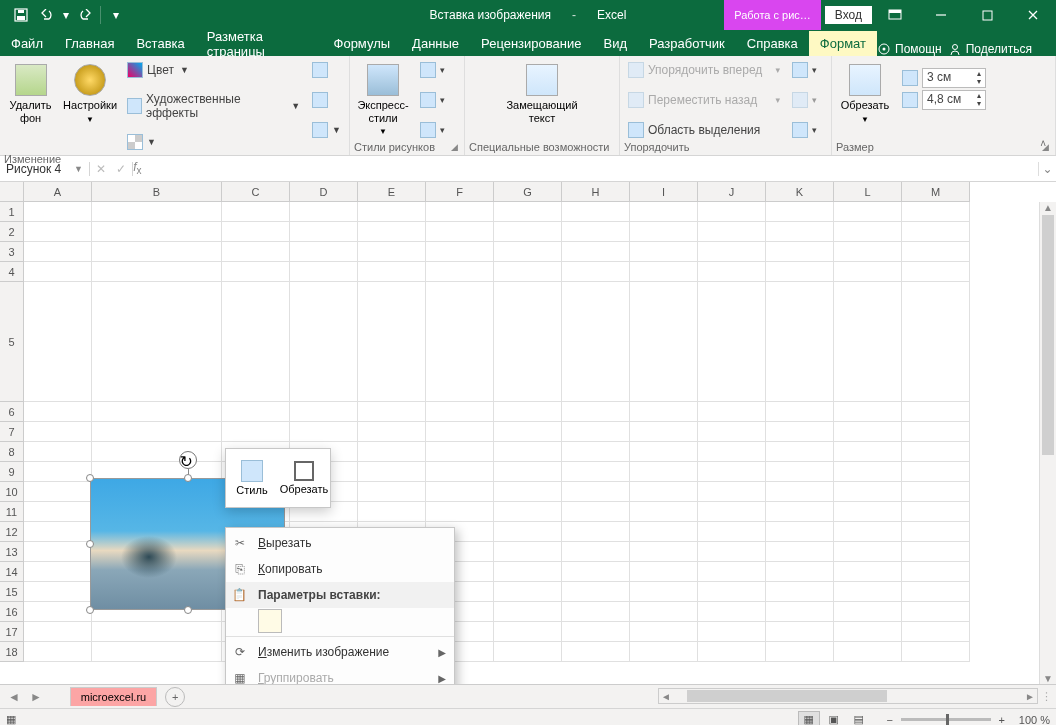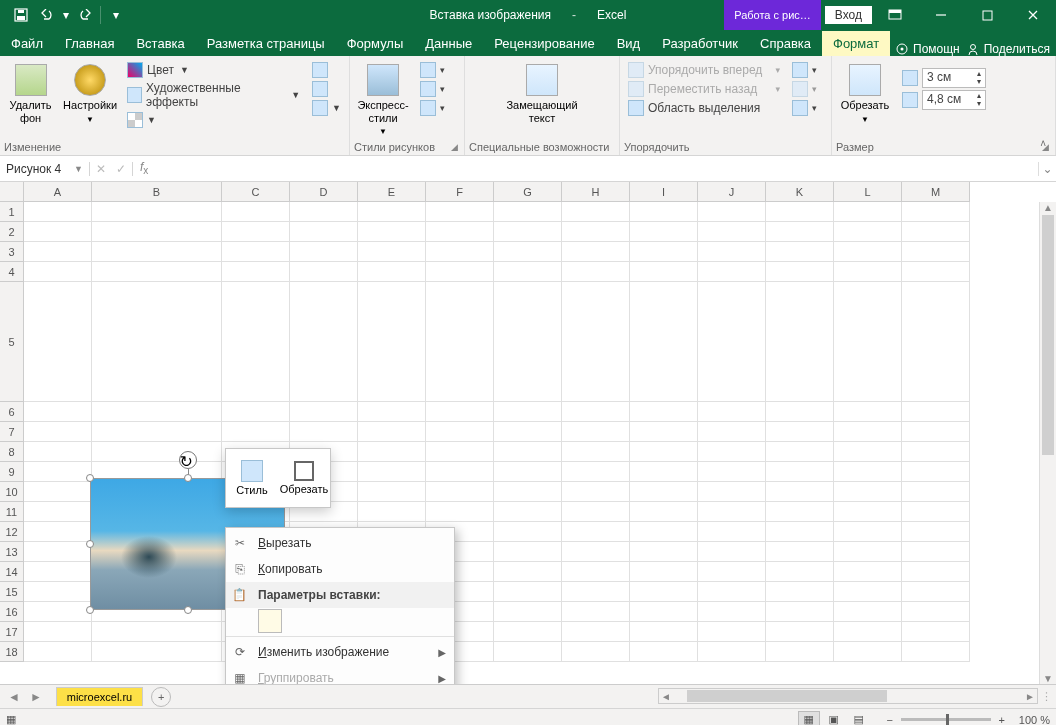--- a/index.html
+++ b/index.html
@@ -3,42 +3,42 @@
 <meta charset="utf-8">
 <style>
 *{box-sizing:border-box;margin:0;padding:0;font-family:"Segoe UI",Arial,sans-serif;user-select:none}
 body{background:#fff;width:1056px;height:725px;overflow:hidden;position:relative}
 .titlebar{height:30px;background:#0c6b3e;display:flex;align-items:center;color:#fff;font-size:12px;position:relative}
 .qat{display:flex;align-items:center;height:100%;padding-left:8px;gap:0}
 .qat-btn{width:26px;height:28px;display:flex;align-items:center;justify-content:center;color:#fff}
 .qat-sep{width:1px;height:18px;background:rgba(255,255,255,.25);margin:0 2px}
 .title-center{position:absolute;left:50%;transform:translateX(-50%);display:flex;gap:21px}
 .title-right{position:absolute;right:0;display:flex;align-items:center;height:100%}
-.ctx-tab{background:#6d28d9;padding:0 10px;height:100%;display:flex;align-items:center;font-size:11px}
+.ctx-tab{background:#d946ef;padding:0 10px;height:100%;display:flex;align-items:center;font-size:11px}
 .signin{background:#fff;color:#333;padding:2px 10px;font-size:12px;margin-left:4px}
 .win-ctrl{width:46px;height:30px;display:flex;align-items:center;justify-content:center}
 .tabs{height:26px;background:#0c6b3e;display:flex;align-items:end;color:#fff;font-size:13px}
 .tab{padding:4px 11px;cursor:pointer;height:25px;display:flex;align-items:center}
 .tab.active{background:#fef9c3;color:#0c6b3e}
-.tab-right{margin-left:auto;display:flex;gap:6px;padding-right:6px;align-items:center;font-size:12px}
+.tab-right{margin-left:auto;display:flex;gap:6px;padding-right:24px;align-items:center;font-size:12px}
 .tab-right span{display:flex;align-items:center;gap:4px}
 .ribbon{height:100px;background:#f3f2f1;border-bottom:1px solid #d5d5d5;display:flex;font-size:12px}
 .rib-group{border-right:1px solid #dedede;display:flex;flex-direction:column;padding:2px 4px 0}
 .rib-body{flex:1;display:flex;align-items:flex-start;gap:4px;padding-top:3px}
 .rib-label{text-align:left;color:#666;font-size:11px;padding:2px 0;position:relative}
 .rib-label .dlaunch{position:absolute;right:2px;bottom:3px;font-size:9px;color:#888}
 .big-btn{display:flex;flex-direction:column;align-items:center;justify-content:center;width:58px;text-align:center;gap:3px;padding:3px;font-size:11px;line-height:1.15}
 .big-btn .ico{width:32px;height:32px;border:1px solid #aaa;background:linear-gradient(#e8f4ff,#cfe6fb)}
-.stk{display:flex;flex-direction:column;gap:1px}
+.stk{display:flex;flex-direction:column;gap:12px}
 .sm-row{display:flex;align-items:center;gap:4px;padding:1px 4px;font-size:12px;color:#444}
 .sm-ico{width:16px;height:16px;background:#cfe6fb;border:1px solid #9abed8}
 .collapse-caret{align-self:flex-end;margin-right:4px;color:#666;font-size:10px}
 .namebox-row{height:26px;border-bottom:1px solid #d5d5d5;display:flex;align-items:center;font-size:12px;background:#fff}
 .namebox{width:90px;border-right:1px solid #d5d5d5;padding:0 6px;display:flex;justify-content:space-between;align-items:center;color:#333}
-.fx-btn{width:22px;text-align:center;color:#888}
+.fx-btn{width:22px;text-align:left;color:#888}
 .fx-ctl{display:flex;align-items:center;padding:0 6px;color:#bbb;gap:10px;border-right:1px solid #d5d5d5}
 .grid-area{position:relative;height:502px;overflow:hidden}
 .sel-all{position:absolute;left:0;top:0;width:24px;height:20px;background:#f3f2f1;border-right:1px solid #ccc;border-bottom:1px solid #ccc;z-index:2}
 .col-headers{position:absolute;left:24px;top:0;height:20px;display:flex;z-index:2}
 .col-h{width:68px;height:20px;background:#f3f2f1;border-right:1px solid #ccc;border-bottom:1px solid #ccc;display:flex;align-items:center;justify-content:center;font-size:11px;color:#555}
 .col-h.wide{width:130px}
 .row-headers{position:absolute;left:0;top:20px;width:24px;z-index:2}
 .row-h{height:20px;background:#f3f2f1;border-right:1px solid #ccc;border-bottom:1px solid #ccc;display:flex;align-items:center;justify-content:center;font-size:11px;color:#555}
 .row-h.tall{height:120px}
 .cells{position:absolute;left:24px;top:20px;width:1008px;z-index:1}
@@ -55,21 +55,21 @@
 .mini-btn{flex:1;display:flex;flex-direction:column;align-items:center;justify-content:center;gap:2px}
 .ctx-menu{position:absolute;left:225px;top:345px;width:230px;background:#fdfdfd;border:1px solid #c7c7c7;box-shadow:3px 3px 10px rgba(0,0,0,.25);z-index:6;font-size:12px;padding:2px 0}
 .ctx-item{display:flex;align-items:center;height:26px;padding:0 8px 0 4px;color:#333}
 .ctx-item .mi{width:20px;height:20px;margin-right:8px;display:flex;align-items:center;justify-content:center;color:#666}
 .ctx-item.header{background:#f1f1f1;font-weight:bold;color:#444}
 .ctx-item.disabled{color:#aaa}
 .ctx-item .arrow{margin-left:auto;font-size:10px;color:#666}
 .ctx-sep{height:1px;background:#e0e0e0;margin:2px 0}
 .sheet-tabs{height:24px;border-top:1px solid #ccc;display:flex;align-items:center;font-size:11px;background:#f3f2f1;position:relative}
 .tab-nav{display:flex;gap:6px;padding:0 8px;color:#888;font-size:12px}
-.sheet-tab{background:#fde047;border:1px solid #ccc;border-bottom:none;padding:3px 10px;margin-left:6px}
+.sheet-tab{background:#fca5a5;border:1px solid #ccc;border-bottom:none;padding:3px 10px;margin-left:20px}
 .add-sheet{width:20px;height:20px;border:1px solid #bbb;border-radius:50%;display:flex;align-items:center;justify-content:center;margin-left:8px;color:#666}
 .hscroll{position:absolute;right:18px;top:3px;width:380px;height:16px;background:#f3f2f1;border:1px solid #ccc;display:flex;align-items:center}
 .hscroll .thumb{width:200px;height:12px;background:#cfcfcf;margin-left:14px}
 .hscroll .arr{width:14px;text-align:center;color:#888;font-size:10px}
 .statusbar{height:22px;background:#f3f2f1;border-top:1px solid #d5d5d5;display:flex;align-items:center;font-size:11px;color:#555;padding:0 6px}
 .view-ctrls{margin-left:auto;display:flex;align-items:center;gap:3px}
 .view-btn{width:22px;height:18px;display:flex;align-items:center;justify-content:center;border:1px solid transparent}
 .view-btn.active{background:#e0e0e0;border-color:#bbb}
 .zoom{display:flex;align-items:center;gap:4px;margin-left:10px}
 .zoom-track{width:90px;height:3px;background:#bbb;position:relative}

